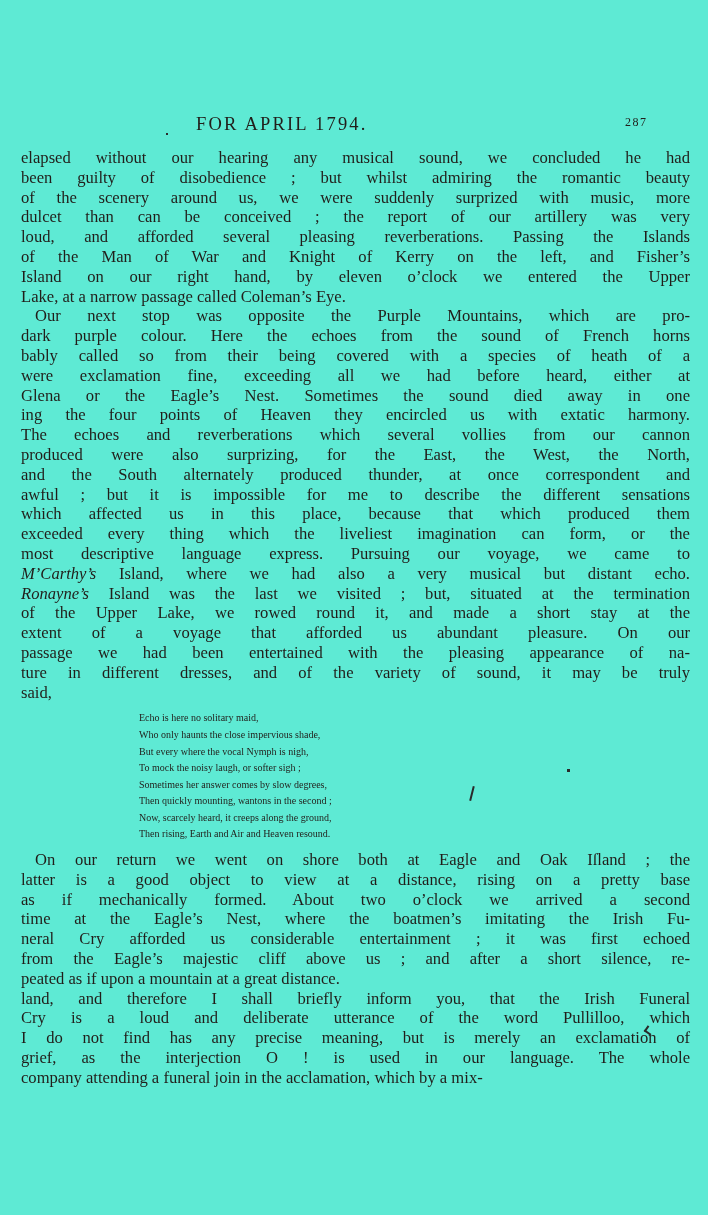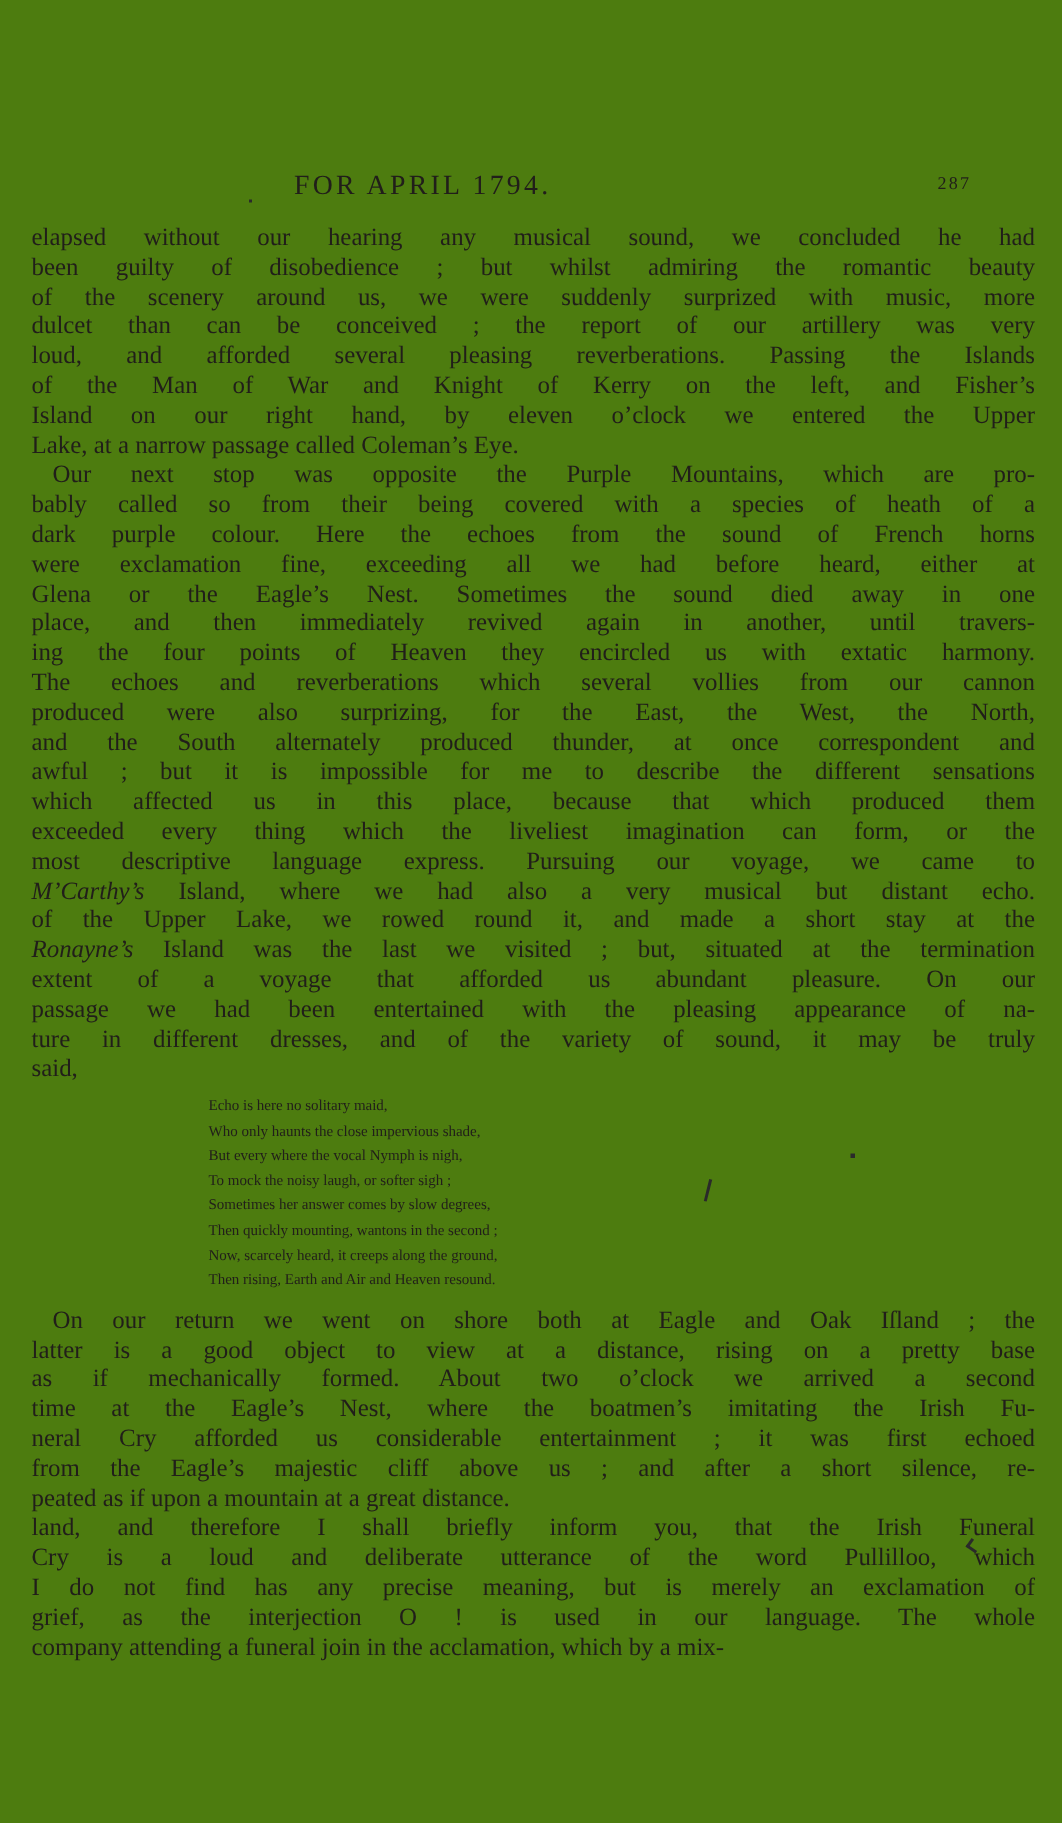--- a/index.html
+++ b/index.html
@@ -1,20 +1,20 @@
 <!DOCTYPE html>
 <html><head>
 <meta charset="utf-8">
 <style>
   html, body { margin: 0; padding: 0; background: #ffffff; }
   .page {
     position: relative;
     width: 708px;
     height: 1215px;
-    background: #4d7c0f;
+    background: #5eead4;
     color: #211e1a;
     font-family: "Liberation Serif", serif;
     overflow: hidden;
   }
   .header { position: absolute; top: 114px; left: 0; width: 708px; height: 26px; }
   .running-title {
     position: absolute; left: 196px; top: 0;
     font-size: 18.5px; letter-spacing: 2.2px; white-space: nowrap;
   }
   .page-number {
@@ -60,36 +60,35 @@
         <div class="line">been guilty of disobedience ; but whilst admiring the romantic beauty</div>
         <div class="line">of the scenery around us, we were suddenly surprized with music, more</div>
         <div class="line">dulcet than can be conceived ; the report of our artillery was very</div>
         <div class="line">loud, and afforded several pleasing reverberations. Passing the Islands</div>
         <div class="line">of the Man of War and Knight of Kerry on the left, and Fisher’s</div>
         <div class="line">Island on our right hand, by eleven o’clock we entered the Upper</div>
         <div class="line last">Lake, at a narrow passage called Coleman’s Eye.</div>
       </div>
       <div class="para">
         <div class="line indent">Our next stop was opposite the Purple Mountains, which are pro-</div>
+        <div class="line">dark purple colour. Here the echoes from the sound of French horns</div>
         <div class="line">bably called so from their being covered with a species of heath of a</div>
-        <div class="line">dark purple colour. Here the echoes from the sound of French horns</div>
         <div class="line">were exclamation fine, exceeding all we had before heard, either at</div>
         <div class="line">Glena or the Eagle’s Nest. Sometimes the sound died away in one</div>
-        <div class="line">place, and then immediately revived again in another, until travers-</div>
         <div class="line">ing the four points of Heaven they encircled us with extatic harmony.</div>
         <div class="line">The echoes and reverberations which several vollies from our cannon</div>
         <div class="line">produced were also surprizing, for the East, the West, the North,</div>
         <div class="line">and the South alternately produced thunder, at once correspondent and</div>
         <div class="line">awful ; but it is impossible for me to describe the different sensations</div>
         <div class="line">which affected us in this place, because that which produced them</div>
         <div class="line">exceeded every thing which the liveliest imagination can form, or the</div>
         <div class="line">most descriptive language express. Pursuing our voyage, we came to</div>
         <div class="line"><i>M’Carthy’s</i> Island, where we had also a very musical but distant echo.</div>
+        <div class="line"><i>Ronayne’s</i> Island was the last we visited ; but, situated at the termination</div>
         <div class="line">of the Upper Lake, we rowed round it, and made a short stay at the</div>
-        <div class="line"><i>Ronayne’s</i> Island was the last we visited ; but, situated at the termination</div>
         <div class="line">extent of a voyage that afforded us abundant pleasure. On our</div>
         <div class="line">passage we had been entertained with the pleasing appearance of na-</div>
         <div class="line">ture in different dresses, and of the variety of sound, it may be truly</div>
         <div class="line last">said,</div>
       </div>
       <div class="verse">
         <div class="vline">Echo is here no solitary maid,</div>
         <div class="vline">Who only haunts the close impervious shade,</div>
         <div class="vline">But every where the vocal Nymph is nigh,</div>
         <div class="vline">To mock the noisy laugh, or softer sigh ;</div>

